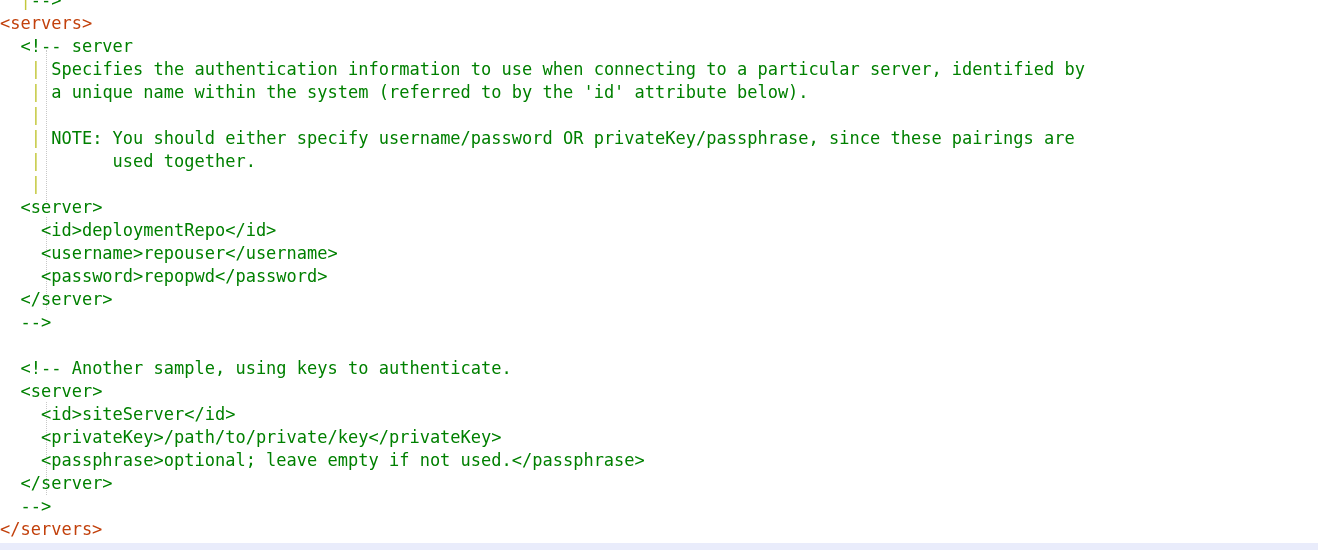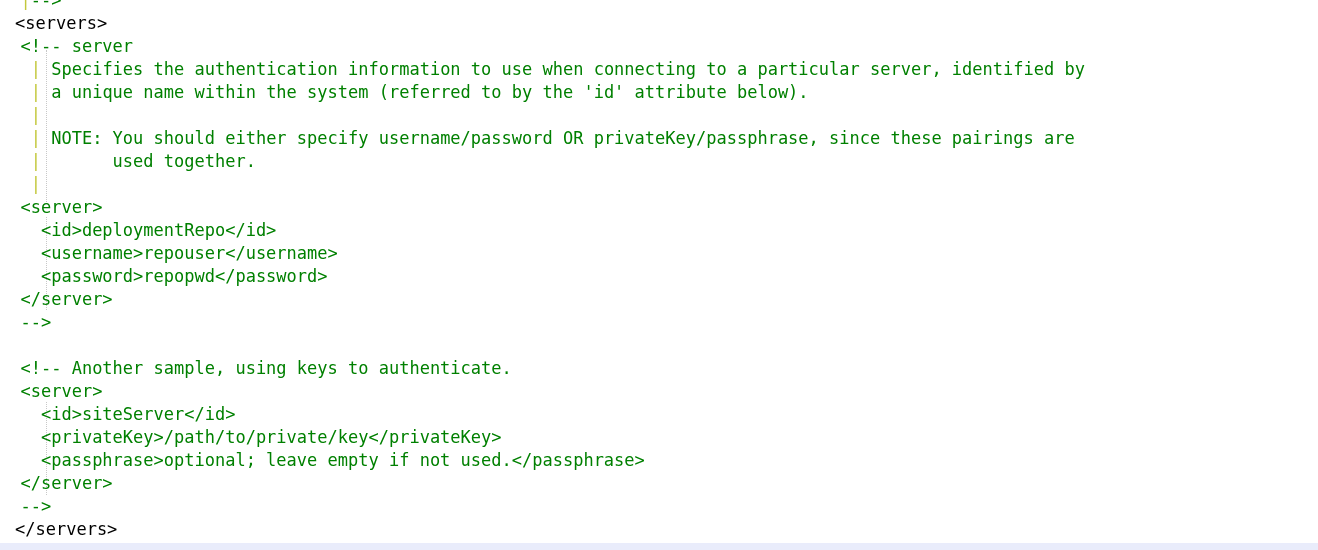--- a/index.html
+++ b/index.html
@@ -45,21 +45,21 @@
     border-left: 1px dotted #c8c8c8;
     z-index: 0;
   }
   .guide.g1 { top: 50px;  height: 152px; }
   .guide.g2 { top: 217px; height: 93px;  }
   .guide.g3 { top: 402px; height: 93px;  }
 
   .txt { position: relative; z-index: 1; }
 
   
-  .tag     { color: #000000; margin-left: 15px; }   
+  .tag     { color: #c2410c; }   
   .comment { color: #008000; }   
   .pipe    { color: #c3c83c; }   
 
   
   #bottom-band {
     position: absolute;
     left: 0;
     bottom: 0;
     width: 1318px;
     height: 7px;

